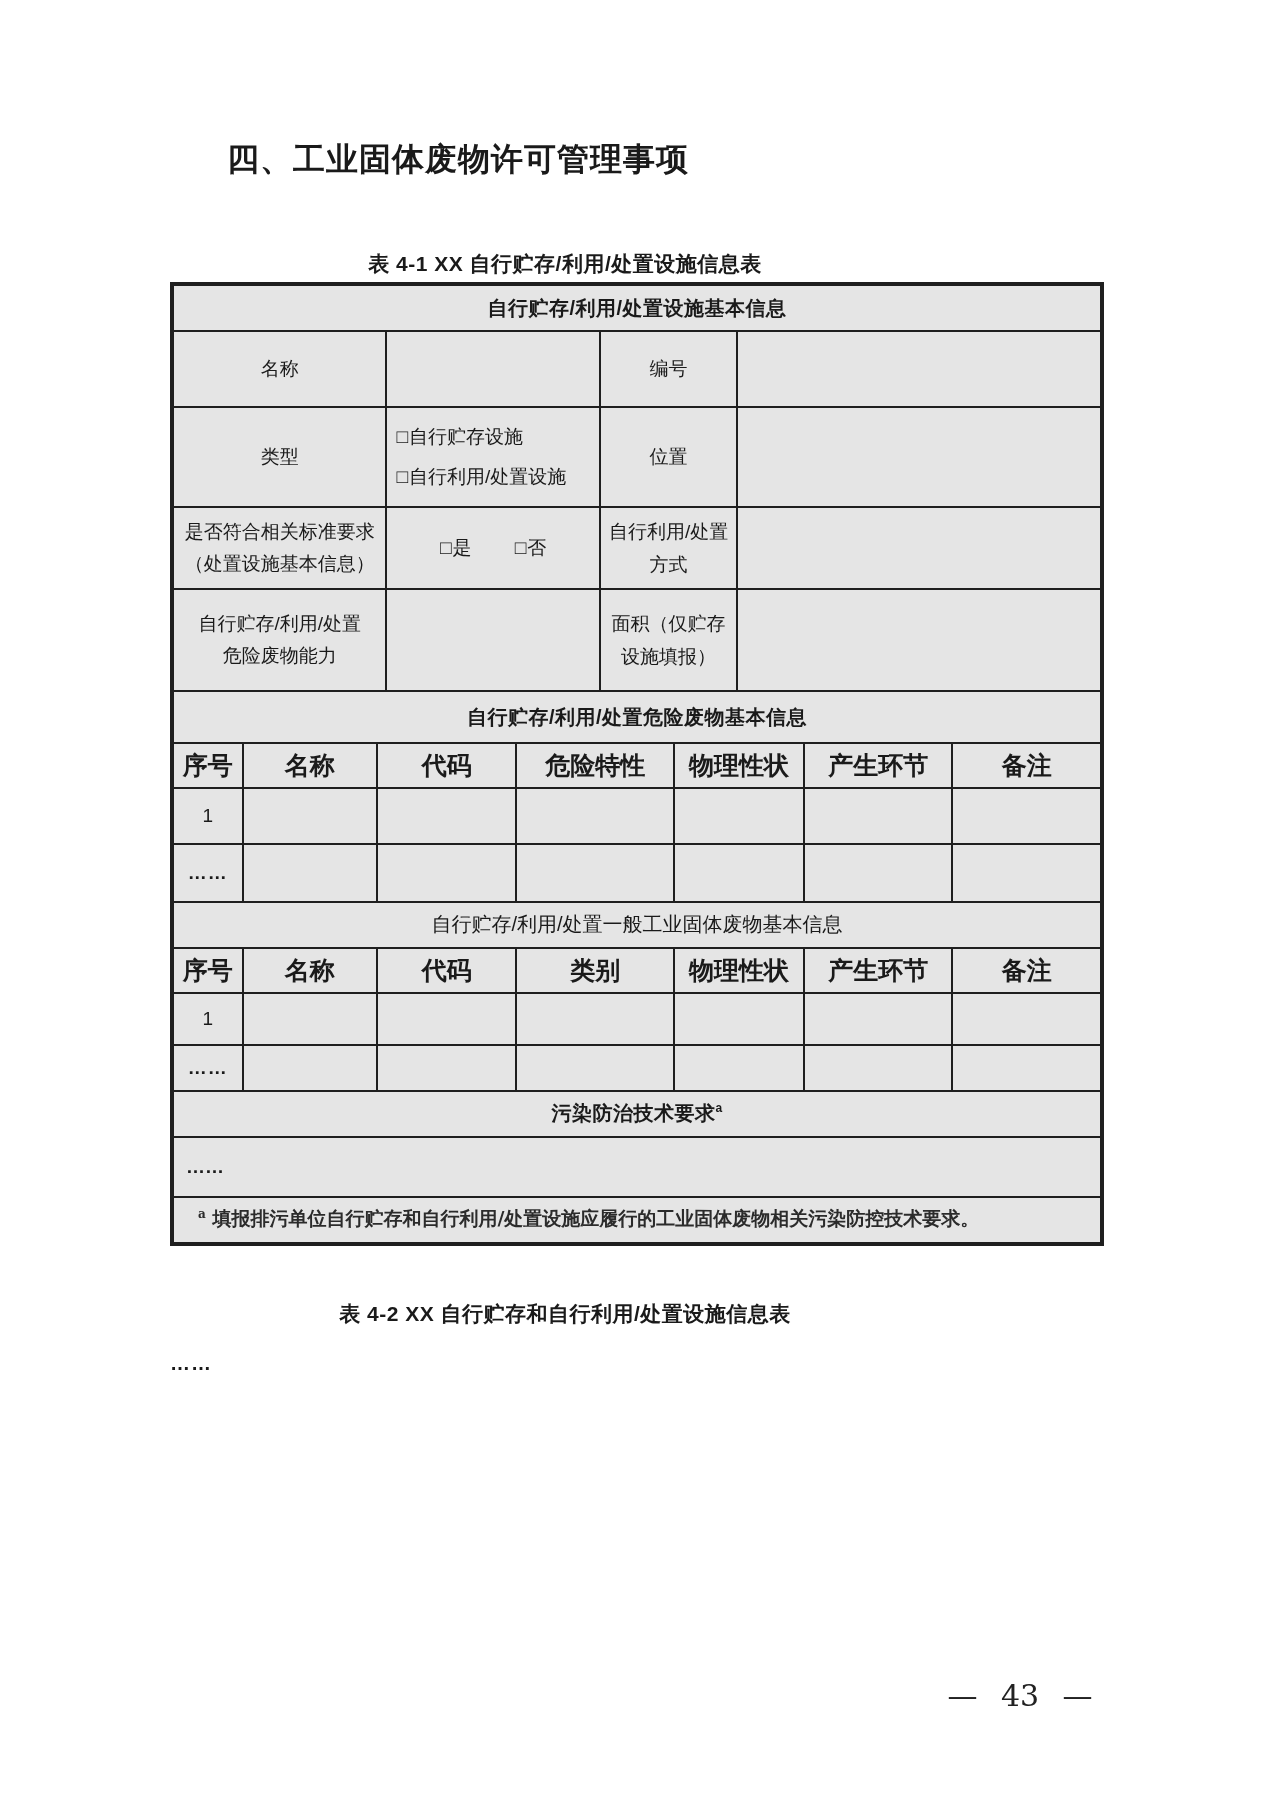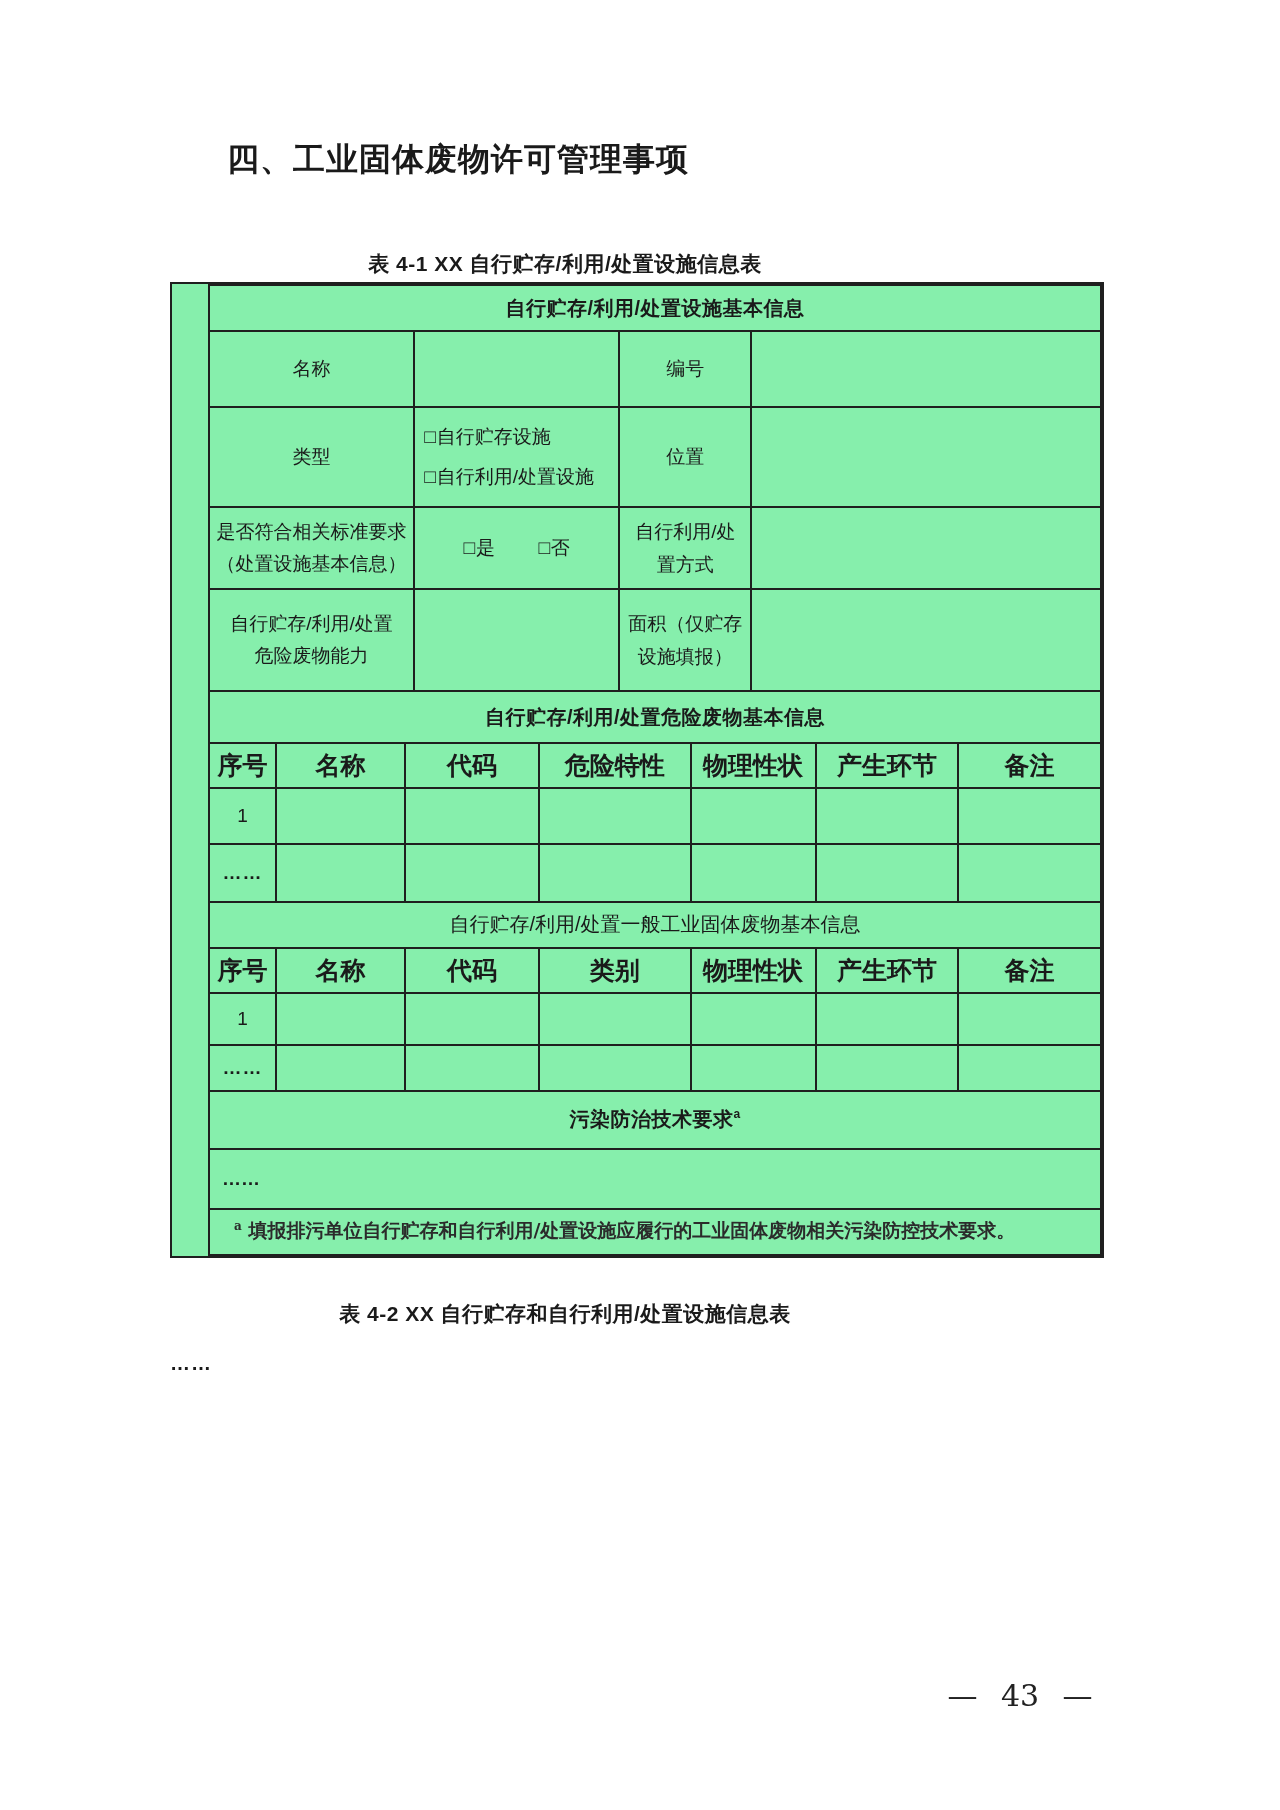--- a/index.html
+++ b/index.html
@@ -33,22 +33,21 @@
   }
   .caption-1 { top: 222px; margin-top: 28px; }
   .caption-2 { top: 1300px; }
 
   .main-table {
     position: absolute;
     left: 170px;
     top: 282px;
     width: 934px;
     border: 2px solid #1f1f1f;
-    background: #86efac;
-    padding-left: 36px;
+    background: #e5e5e5;
   }
   .main-table table {
     width: 100%;
     border-collapse: collapse;
     table-layout: fixed;
   }
   .main-table table + table { margin-top: -2px; }
   .main-table td {
     border: 2px solid #1f1f1f;
     text-align: center;
@@ -256,21 +255,21 @@
         <td></td>
         <td></td>
         <td></td>
         <td></td>
       </tr>
     </tbody>
       </table>
 
     <table>
       <tbody>
-          <tr style="height:58px">
+          <tr style="height:46px">
         <td class="sec-hdr">
           <span>污染防治技术要求</span><sup>a</sup>
         </td>
       </tr>
       <tr style="height:60px">
         <td class="ellipsis-left">……</td>
       </tr>
       <tr>
         <td class="footnote-cell">
           <sup>a</sup>

